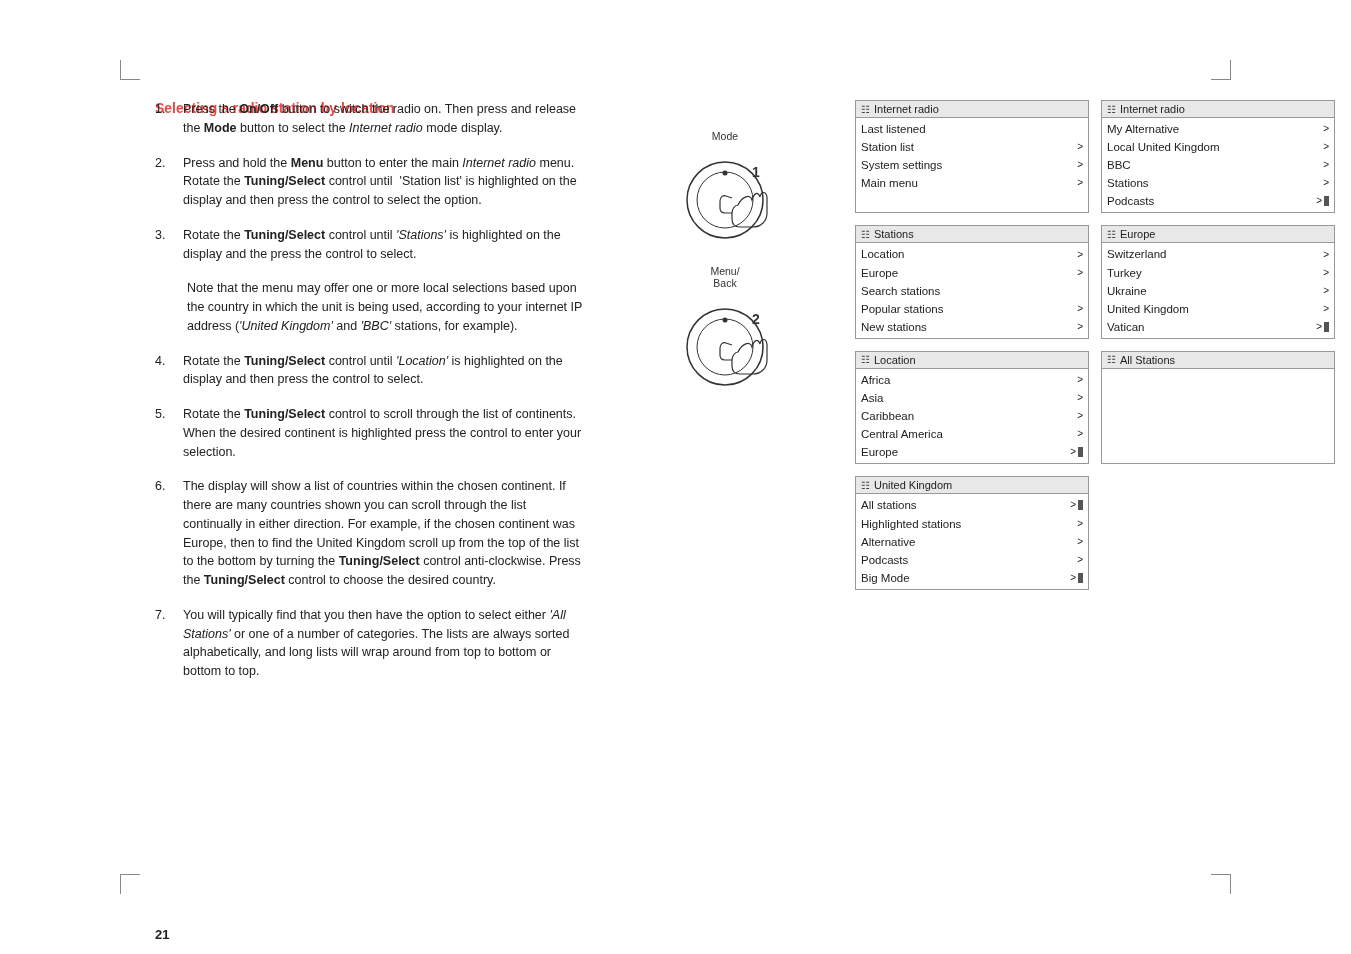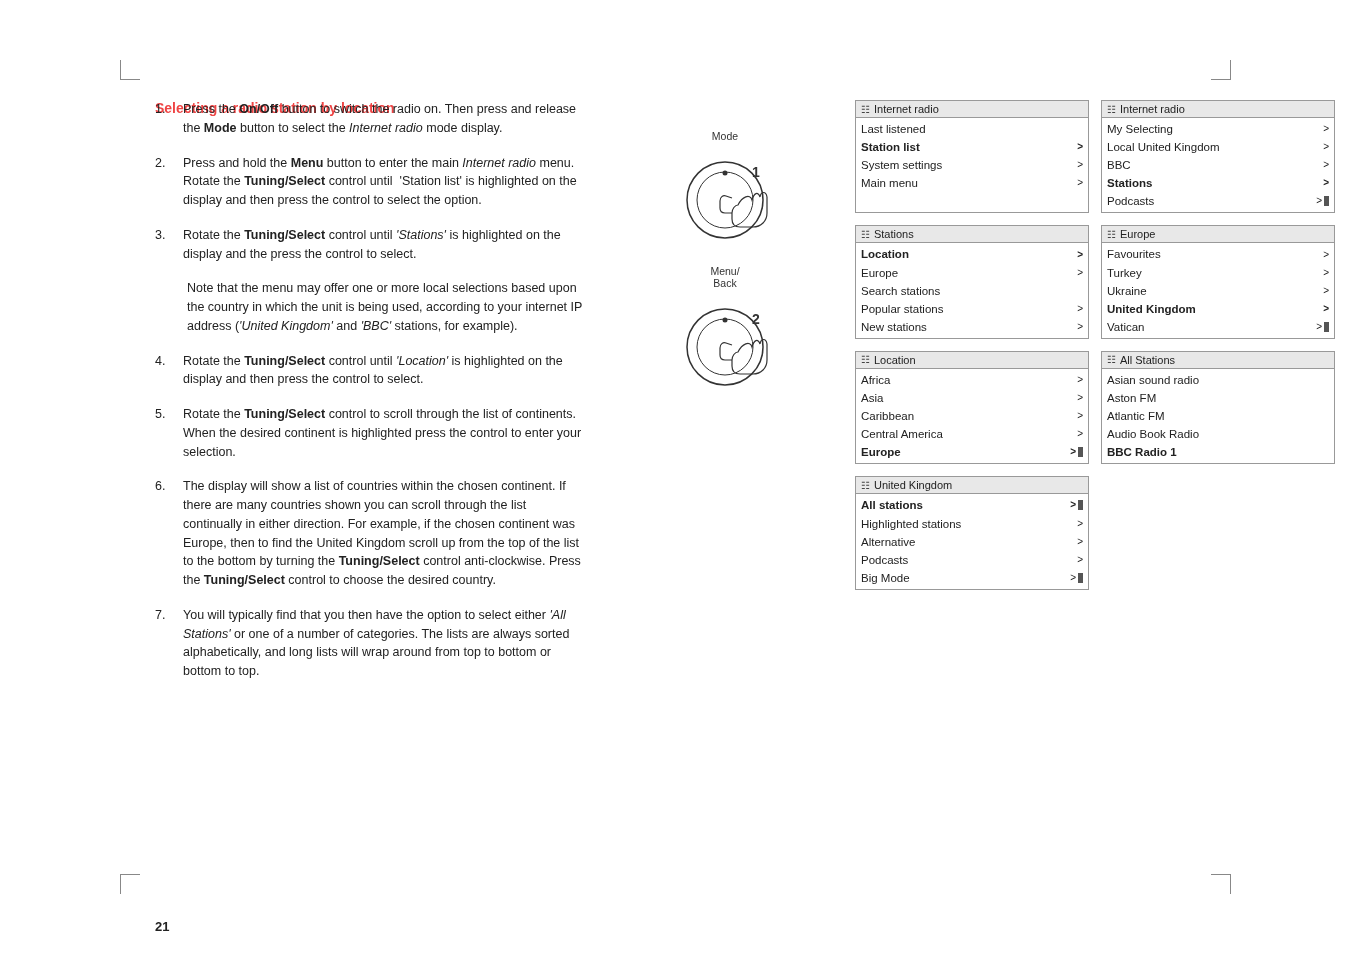--- a/index.html
+++ b/index.html
@@ -31,21 +31,21 @@
       position: absolute;
       top: 100px;
       left: 155px;
       right: 155px;
       bottom: 80px;
     }
 
     
     .page-number {
       position: absolute;
-      bottom: 20px;
+      bottom: 12px;
       left: 155px;
       font-size: 13px;
       font-weight: bold;
     }
 
     
     .main-heading {
       font-size: 14px;
       font-weight: bold;
       color: #ef4444;
@@ -147,21 +147,21 @@
     .screen-row {
       display: flex;
       justify-content: space-between;
       align-items: center;
       padding: 1px 0;
       font-size: 11.5px;
       line-height: 1.4;
     }
 
     .screen-row.bold {
-      font-weight: bold;
+      font-weight: normal;
     }
 
     .screen-row .arrow {
       font-size: 10px;
     }
 
     
     .scroll-indicator {
       display: inline-block;
       width: 5px;
@@ -321,21 +321,21 @@
       </div>
     </div>
 
     <div class="screen-box">
       <div class="screen-header">
         <span class="screen-icon">☷</span>
         <span>Internet radio</span>
       </div>
       <div class="screen-body">
         <div class="screen-row">
-          <span>My Selecting</span>
+          <span>My Alternative</span>
           <span class="arrow">&gt;</span>
         </div>
         <div class="screen-row">
           <span>Local United Kingdom</span>
           <span class="arrow">&gt;</span>
         </div>
         <div class="screen-row">
           <span>BBC</span>
           <span class="arrow">&gt;</span>
         </div>
@@ -381,21 +381,21 @@
       </div>
     </div>
 
     <div class="screen-box">
       <div class="screen-header">
         <span class="screen-icon">☷</span>
         <span>Europe</span>
       </div>
       <div class="screen-body">
         <div class="screen-row">
-          <span>Favourites</span>
+          <span>Switzerland</span>
           <span class="arrow">&gt;</span>
         </div>
         <div class="screen-row">
           <span>Turkey</span>
           <span class="arrow">&gt;</span>
         </div>
         <div class="screen-row">
           <span>Ukraine</span>
           <span class="arrow">&gt;</span>
         </div>
@@ -443,37 +443,20 @@
           </span>
         </div>
       </div>
     </div>
 
     <div class="screen-box">
       <div class="screen-header">
         <span class="screen-icon">☷</span>
         <span>All Stations</span>
       </div>
-      <div class="screen-body">
-        <div class="screen-row">
-          <span>Asian sound radio</span>
-        </div>
-        <div class="screen-row">
-          <span>Aston FM</span>
-        </div>
-        <div class="screen-row">
-          <span>Atlantic FM</span>
-        </div>
-        <div class="screen-row">
-          <span>Audio Book Radio</span>
-        </div>
-        <div class="screen-row bold">
-          <span>BBC Radio 1</span>
-        </div>
-      </div>
     </div>
 
     <div class="screen-box" style="grid-column: 1;">
       <div class="screen-header">
         <span class="screen-icon">☷</span>
         <span>United Kingdom</span>
       </div>
       <div class="screen-body">
         <div class="screen-row bold">
           <span>All stations</span>

